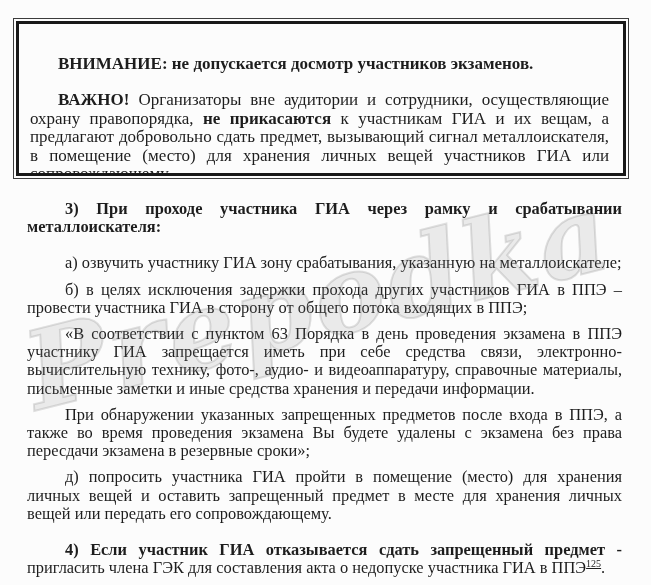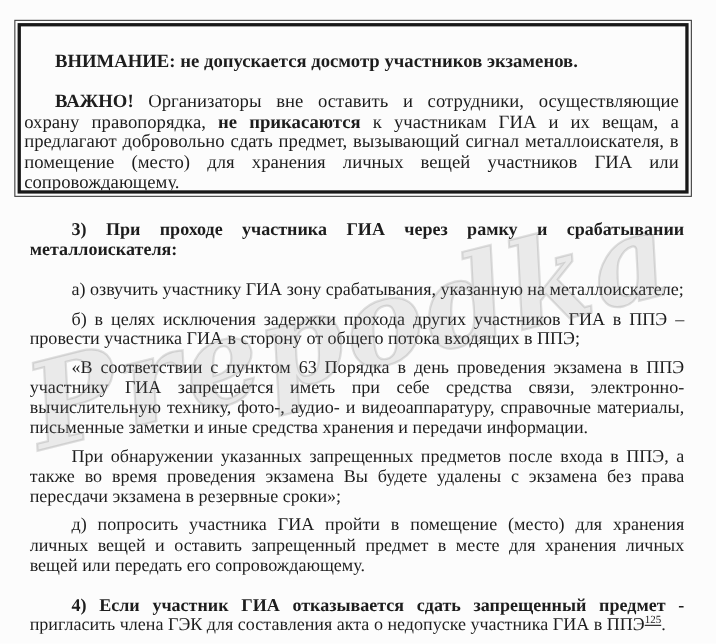--- a/index.html
+++ b/index.html
@@ -34,21 +34,21 @@
     z-index:1;
   }
   .notice-inner {
     width:100%; height:100%;
     border:3px solid #181818;
     box-sizing:border-box;
     padding:23px 6px 0 3px;
     overflow:hidden;
   }
   .box-p {
-    margin:0;
+    margin:8px;
     font-size:17px; line-height:18.4px;
     text-align:justify;
     text-indent:28px;
   }
   .box-p.first { text-align:left; }
   .box-p + .box-p { margin-top:18px; }
   .bold { font-weight:bold; }
   
   .doc-body {
     position:absolute; left:0; top:192px;
@@ -71,21 +71,21 @@
 </head>
 <body>
 
 <div class="page">
 
   <div class="watermark">Prepodka</div>
 
   <div class="notice-box">
     <div class="notice-inner">
       <p class="box-p first bold">ВНИМАНИЕ: не допускается досмотр участников экзаменов.</p>
-      <p class="box-p"><span class="bold">ВАЖНО!</span><span> Организаторы вне оставить и сотрудники, осуществляющие охрану правопорядка, </span><span class="bold">не прикасаются</span><span> к участникам ГИА и их вещам, а предлагают добровольно сдать предмет, вызывающий сигнал металлоискателя, в помещение (место) для хранения личных вещей участников ГИА или сопровождающему.</span></p>
+      <p class="box-p"><span class="bold">ВАЖНО!</span><span> Организаторы вне аудитории и сотрудники, осуществляющие охрану правопорядка, </span><span class="bold">не прикасаются</span><span> к участникам ГИА и их вещам, а предлагают добровольно сдать предмет, вызывающий сигнал металлоискателя, в помещение (место) для хранения личных вещей участников ГИА или сопровождающему.</span></p>
     </div>
   </div>
 
   <div class="doc-body">
     <p class="p bold">3) При проходе участника ГИА через рамку и срабатывании металлоискателя:</p>
 
     <p class="p gap-before">а) озвучить участнику ГИА зону срабатывания, указанную на металлоискателе;</p>
 
     <p class="p">б) в целях исключения задержки прохода других участников ГИА в ППЭ – провести участника ГИА в сторону от общего потока входящих в ППЭ;</p>
 

